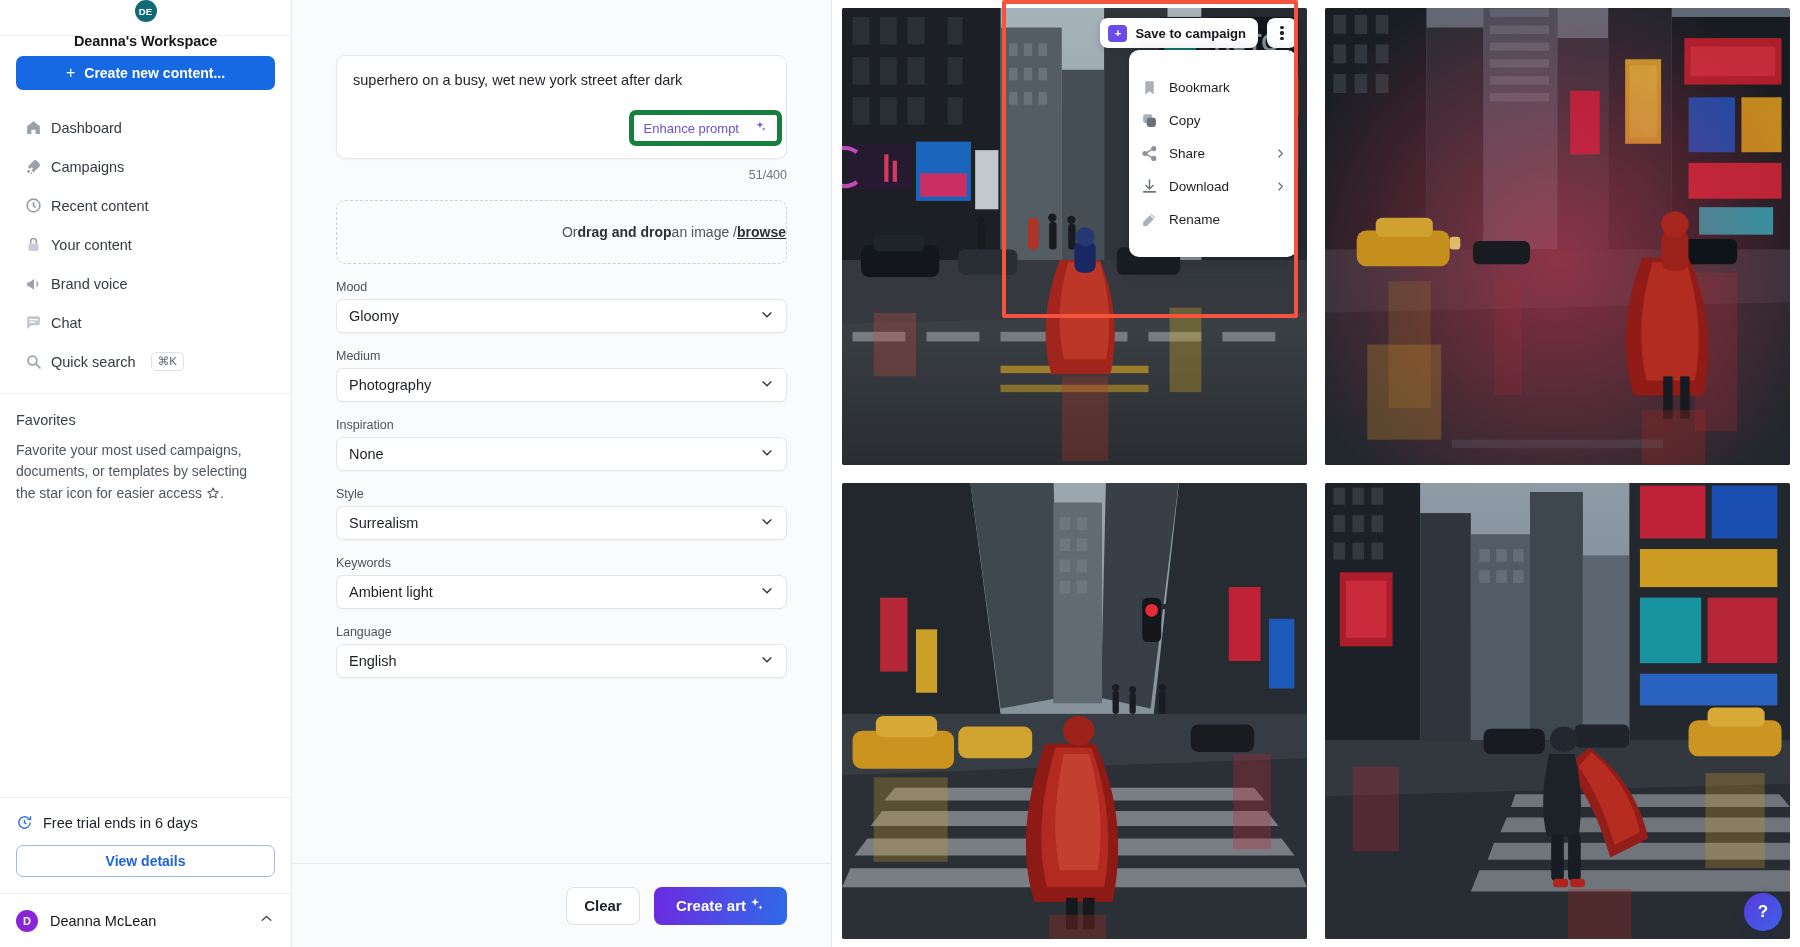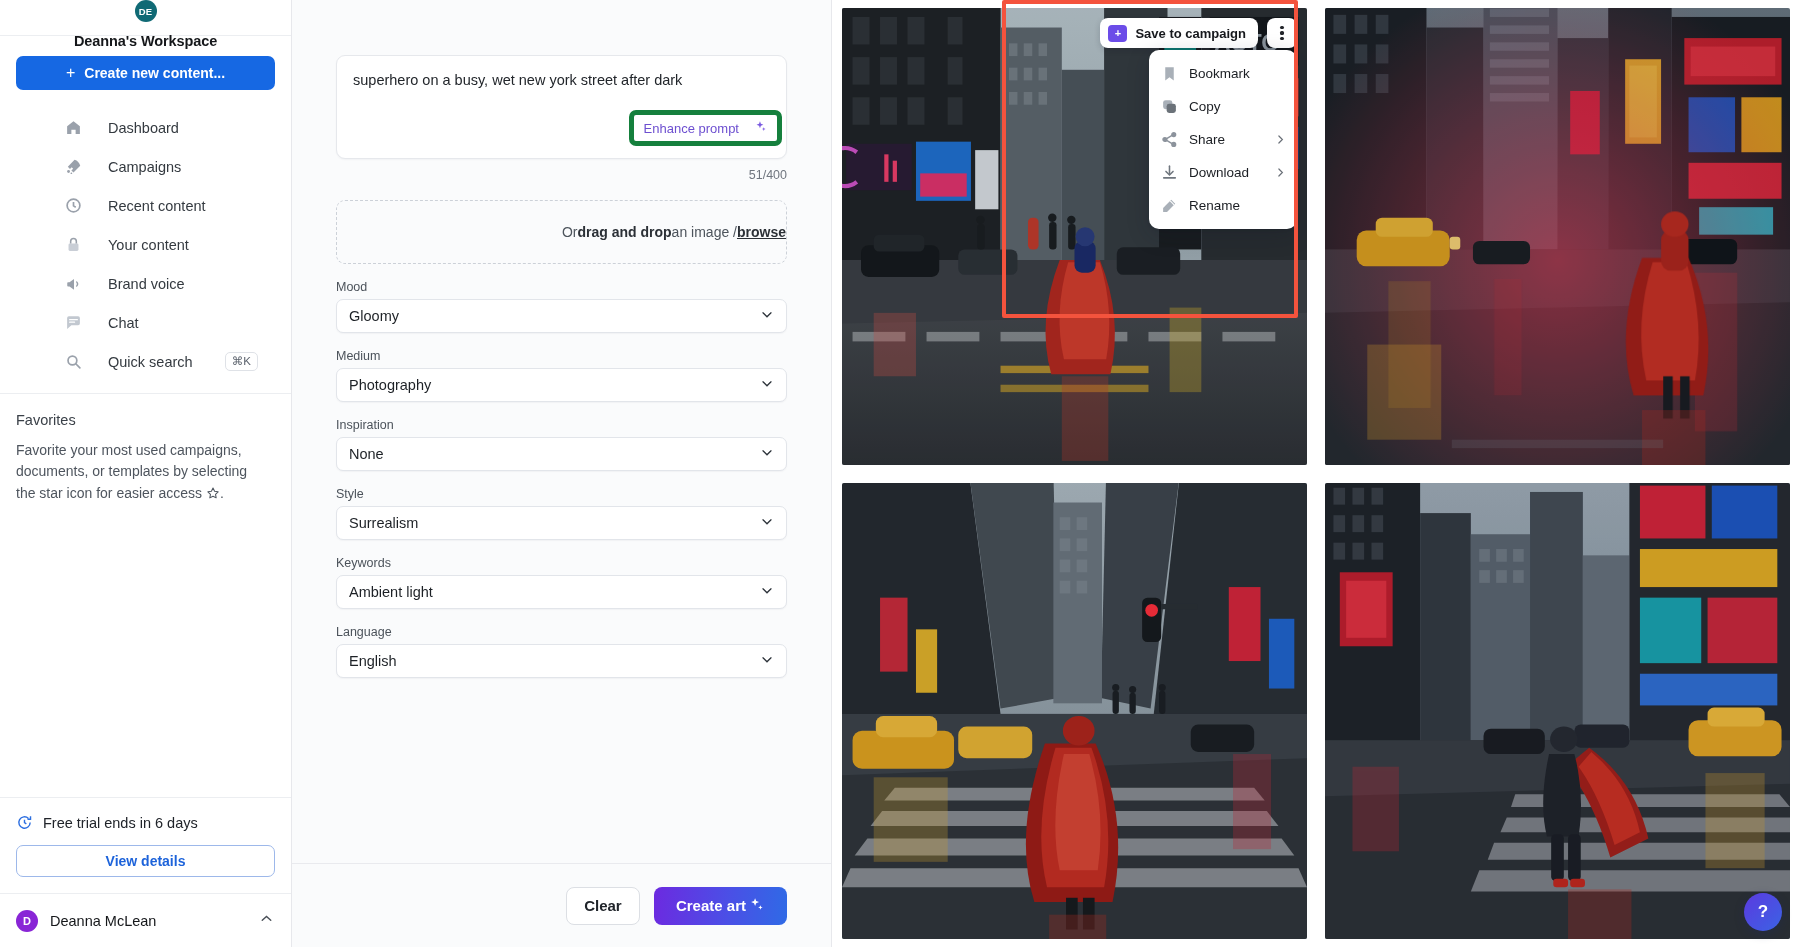--- a/index.html
+++ b/index.html
@@ -45,24 +45,24 @@
     color: #fff;
     font-size: 14px; font-weight: 700;
     display: flex; align-items: center; justify-content: center; gap: 9px;
     cursor: pointer; border: none;
     font-family: inherit;
   }
   .create-btn .plus { font-size: 16px; font-weight: 500; line-height: 1; }
 
   .nav { padding: 12px 0 0 0; }
   .nav-item {
-    display: flex; align-items: center; gap: 25px;
-    height: 39px; padding: 0 16px;
+    display: flex; align-items: center; gap: 8px;
+    height: 39px; padding: 0 24px;
     cursor: pointer;
-    color: #343a40; font-size: 14.5px; margin-left: 48px;
+    color: #343a40; font-size: 14.5px;
   }
   .nav-icon { width: 19px; height: 19px; display: flex; align-items: center; justify-content: center; flex: 0 0 19px; color:#9aa1ab;}
   .nav-icon svg { display: block; }
   .kbd {
     margin-left: 7px;
     border: 1px solid #dfe2e7; border-radius: 5px;
     font-size: 11.5px; color: #5c636d;
     padding: 2px 6px; line-height: 1.1;
     font-family: inherit;
   }
@@ -233,25 +233,25 @@
     width: 30px; height: 30px; border-radius: 8px;
     background: #fff; box-shadow: 0 2px 6px rgba(16,24,40,.18);
     display: flex; flex-direction: column; align-items: center; justify-content: center; gap: 2.5px;
     cursor: pointer;
   }
   .kebab i { width: 3.2px; height: 3.2px; border-radius: 50%; background: #23262b; display:block; }
 
   .context-menu {
     position: absolute;
     top: 42px; right: 10px;
-    width: 148px;
+    width: 168px;
     background: #fff;
     border-radius: 10px;
     box-shadow: 0 6px 22px rgba(16,24,40,.22), 0 1px 3px rgba(16,24,40,.12);
-    padding: 7px 0;
+    padding: 21px 0;
     z-index: 7;
   }
   .menu-item {
     height: 33px;
     display: flex; align-items: center; gap: 11px;
     padding: 0 12px;
     font-size: 13.5px; color: #1b1e23;
     cursor: pointer; position: relative;
   }
   .menu-ico { width: 17px; display:flex; align-items:center; justify-content:center; color:#8c939c; flex:0 0 17px;}

